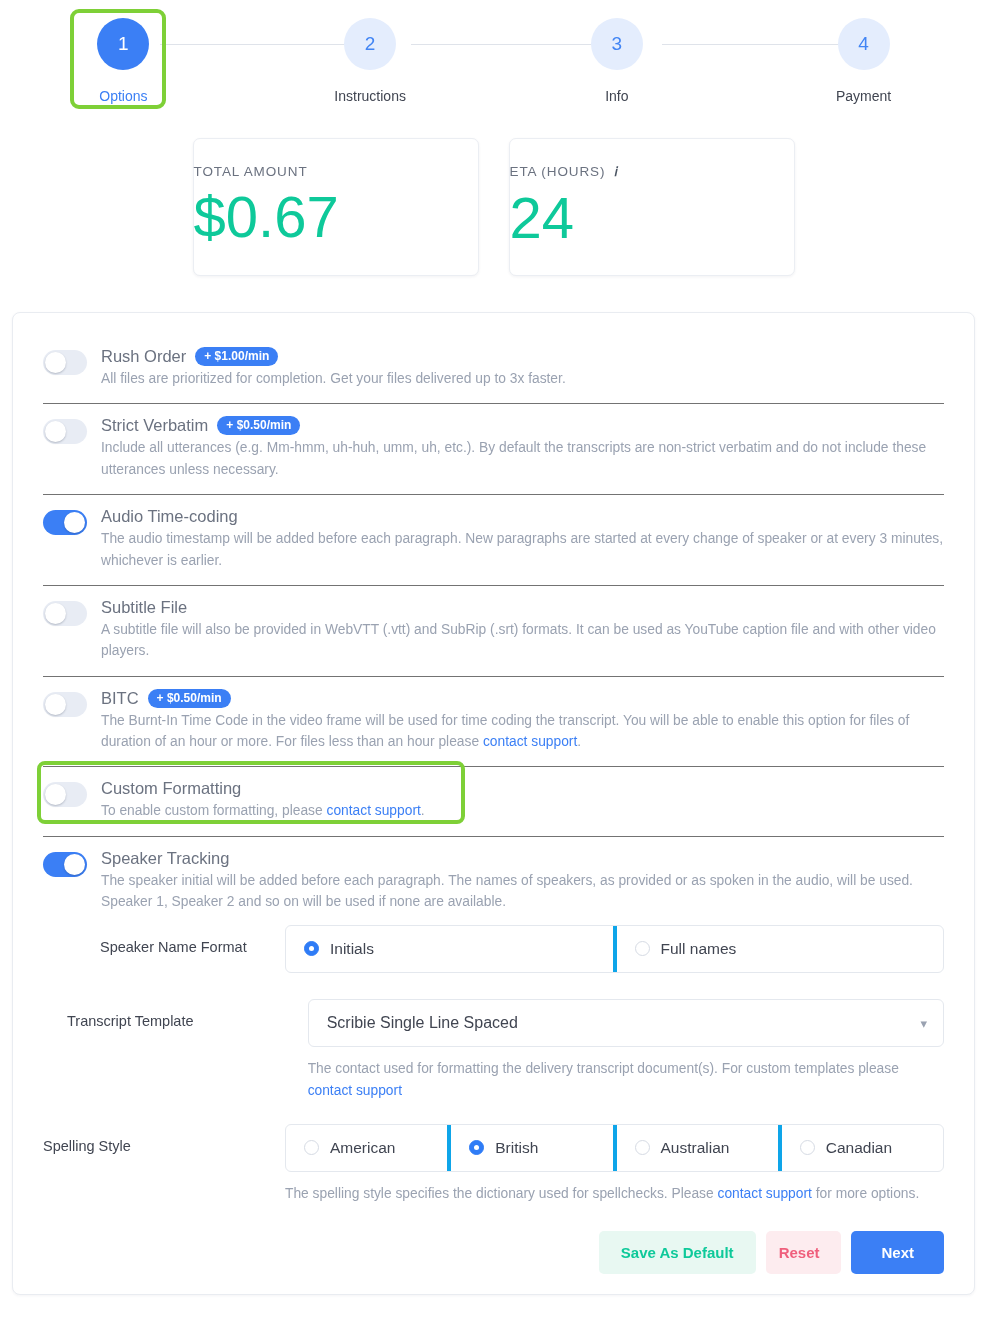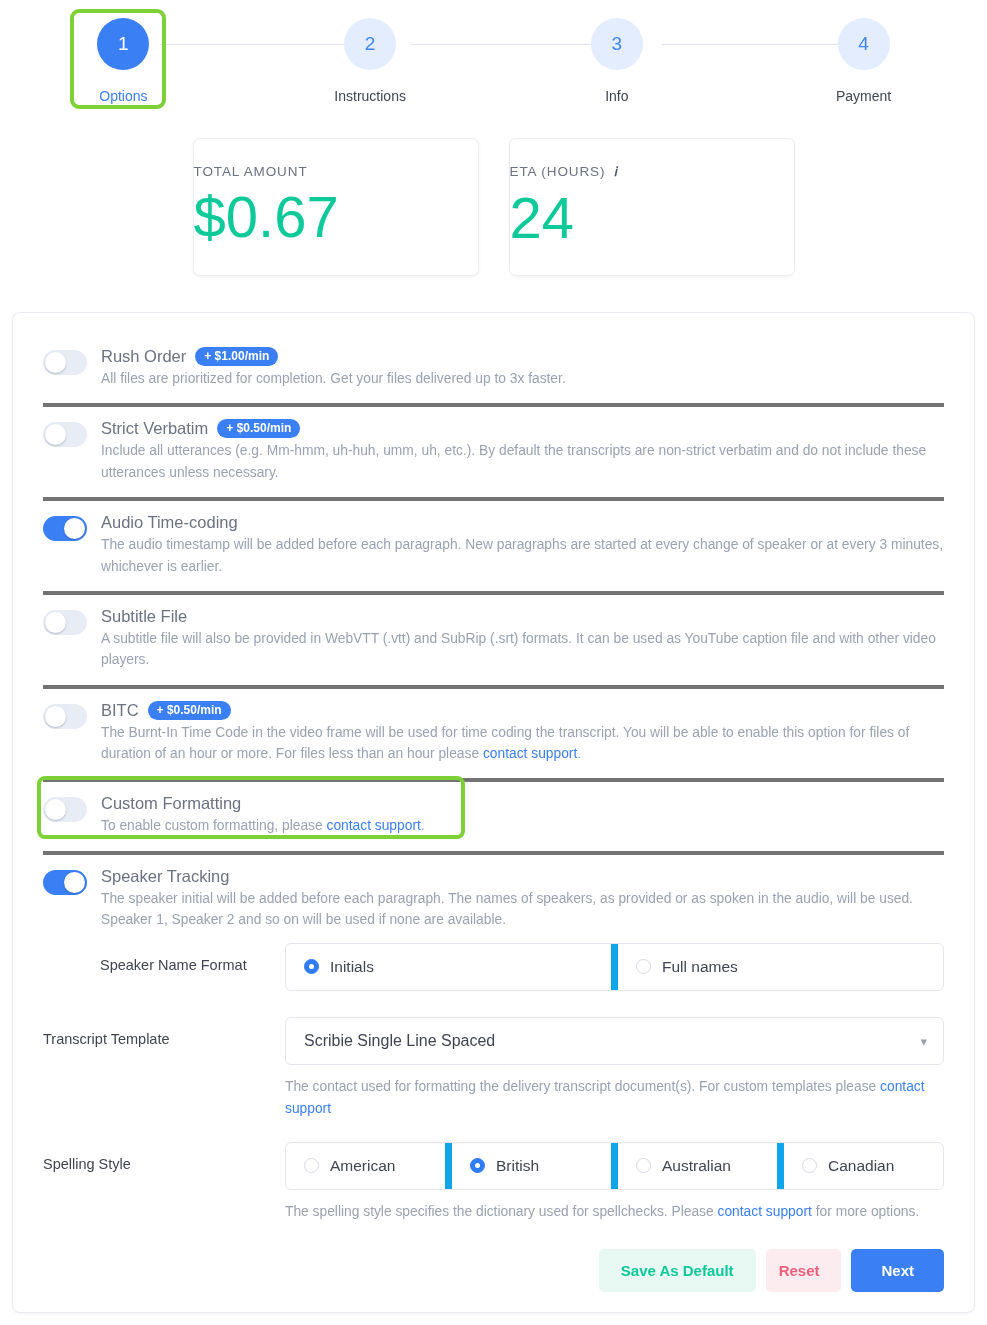--- a/index.html
+++ b/index.html
@@ -114,21 +114,21 @@
     border: 1px solid #e9ecf1;
     border-radius: 8px;
     box-shadow: 0 1px 3px rgba(30,40,70,.05);
     padding: 22px 30px 20px 30px;
   }
 
   .opt-row {
     display: flex;
     align-items: flex-start;
     padding: 12px 0 14px 0;
-    border-bottom: 4px solid #737373;
+    border-bottom: 1px solid #737373;
     position: relative;
   }
   .opt-row.no-border { border-bottom: none; }
 
   .toggle {
     flex: 0 0 auto;
     width: 44px; height: 25px;
     border-radius: 13px;
     background: #e8ecf4;
     position: relative;
@@ -203,21 +203,21 @@
     border-radius: 6px;
     overflow: hidden;
     background: #fff;
   }
   .radio-opt {
     flex: 1 1 0;
     display: flex;
     align-items: center;
     gap: 11px;
     padding: 14px 18px;
-    border-right: 7px solid #0ea5e9;
+    border-right: 4px solid #0ea5e9;
     font-size: 15.5px;
     color: #404551;
   }
   .radio-opt:last-child { border-right: none; }
   .radio-dot {
     width: 15px; height: 15px;
     border-radius: 50%;
     border: 1.5px solid #d6dbe4;
     background: #fff;
     position: relative;
@@ -425,21 +425,21 @@
           <span>Initials</span>
         </div>
         <div class="radio-opt">
           <span class="radio-dot"></span>
           <span>Full names</span>
         </div>
       </div>
     </div>
   </div>
 
-  <div class="field-row" style="margin-top:18px;">
+  <div class="field-row" style="margin-top:18px;margin-left:24px;">
     <div class="field-label plain">Transcript Template</div>
     <div class="field-control">
       <div class="select-box">
         <span>Scribie Single Line Spaced</span>
         <span class="chev">▾</span>
       </div>
       <div class="help-text"><span>The contact used for formatting the delivery transcript document(s). For custom templates please </span><a class="link" href="#">contact support</a><span></span></div>
     </div>
   </div>
 

